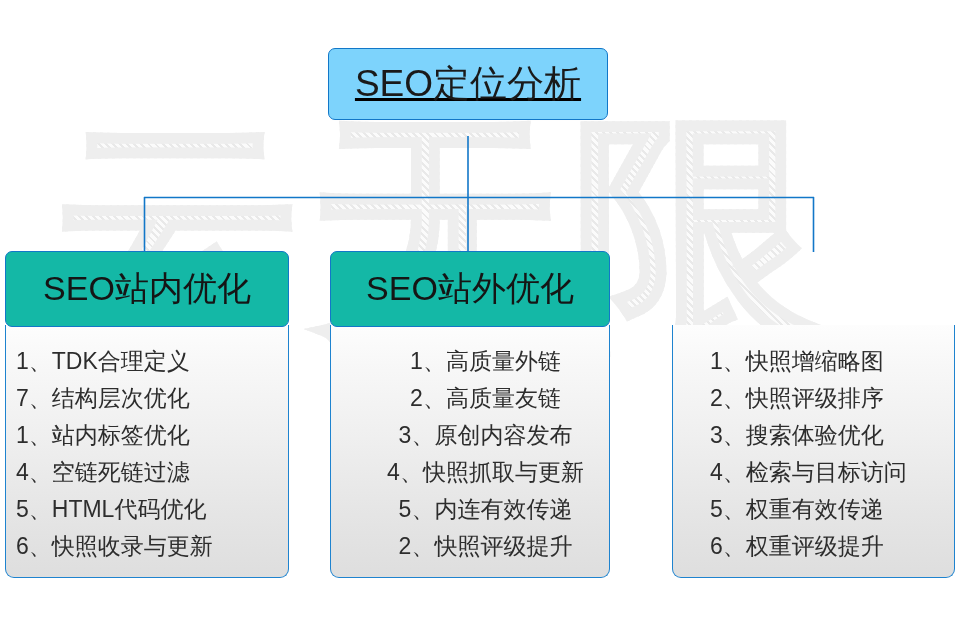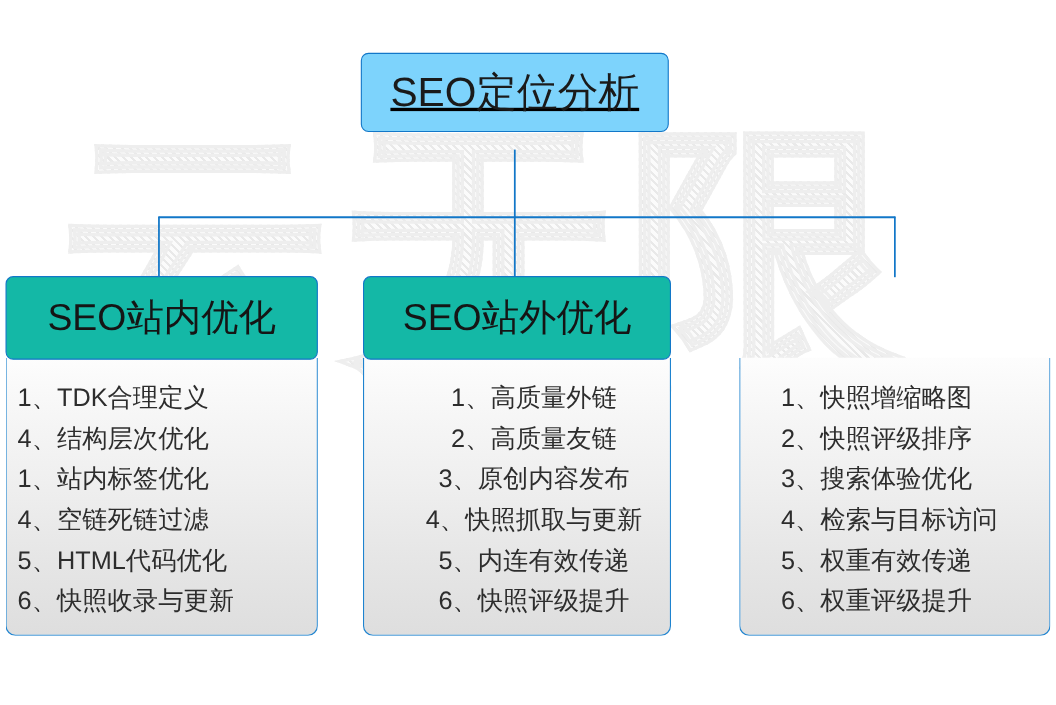--- a/index.html
+++ b/index.html
@@ -180,41 +180,41 @@
     <span class="root-title">SEO定位分析</span>
   </div>
 
   <div class="branch" id="branch-0">
     <div class="branch-head">
       <span class="branch-head-title">SEO站内优化</span>
     </div>
     <div class="branch-body">
       <ul class="branch-list">
         <li>1、TDK合理定义</li>
-        <li>4、结构层次优化</li>
+        <li>7、结构层次优化</li>
         <li>1、站内标签优化</li>
         <li>4、空链死链过滤</li>
         <li>5、HTML代码优化</li>
         <li>6、快照收录与更新</li>
       </ul>
     </div>
   </div>
 
   <div class="branch" id="branch-1">
     <div class="branch-head">
       <span class="branch-head-title">SEO站外优化</span>
     </div>
     <div class="branch-body">
       <ul class="branch-list">
         <li>1、高质量外链</li>
         <li>2、高质量友链</li>
         <li>3、原创内容发布</li>
         <li>4、快照抓取与更新</li>
         <li>5、内连有效传递</li>
-        <li>6、快照评级提升</li>
+        <li>2、快照评级提升</li>
       </ul>
     </div>
   </div>
 
   <div class="branch" id="branch-2">
     <div class="branch-body">
       <ul class="branch-list">
         <li>1、快照增缩略图</li>
         <li>2、快照评级排序</li>
         <li>3、搜索体验优化</li>

